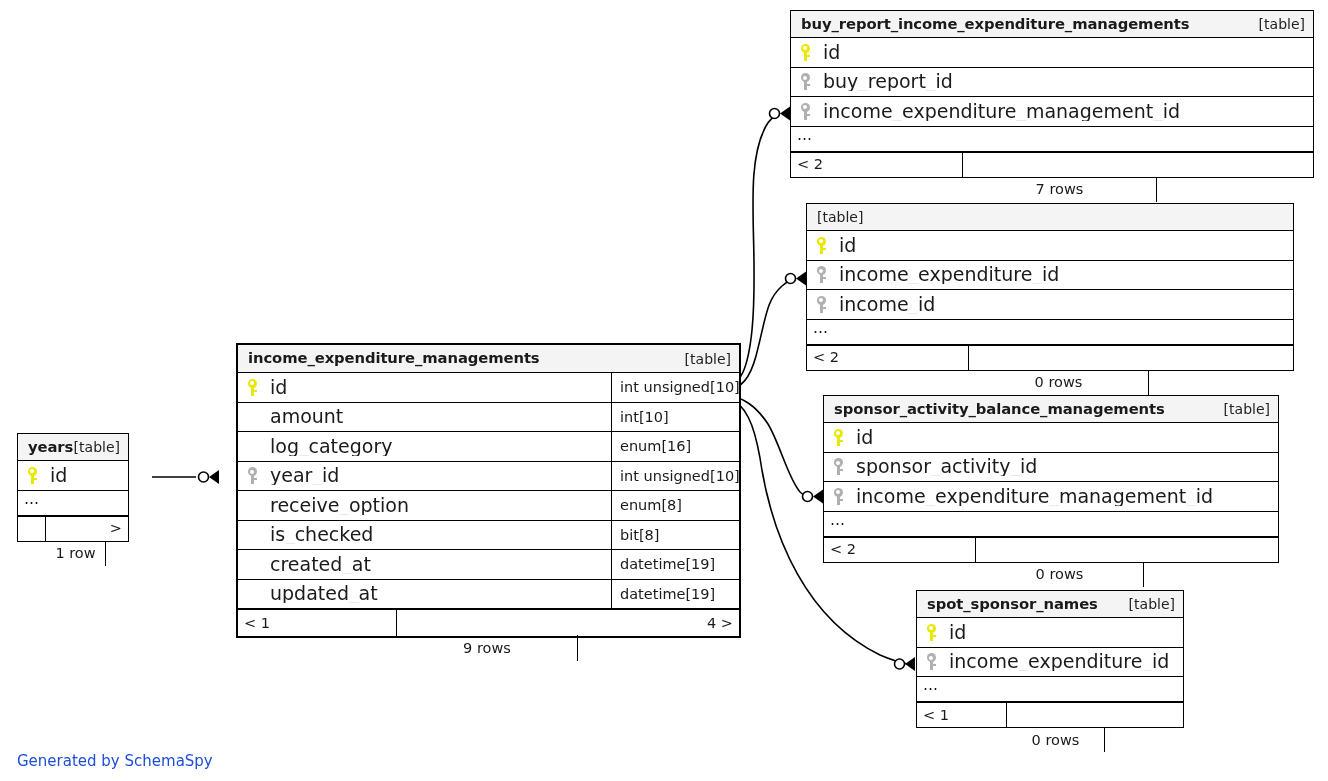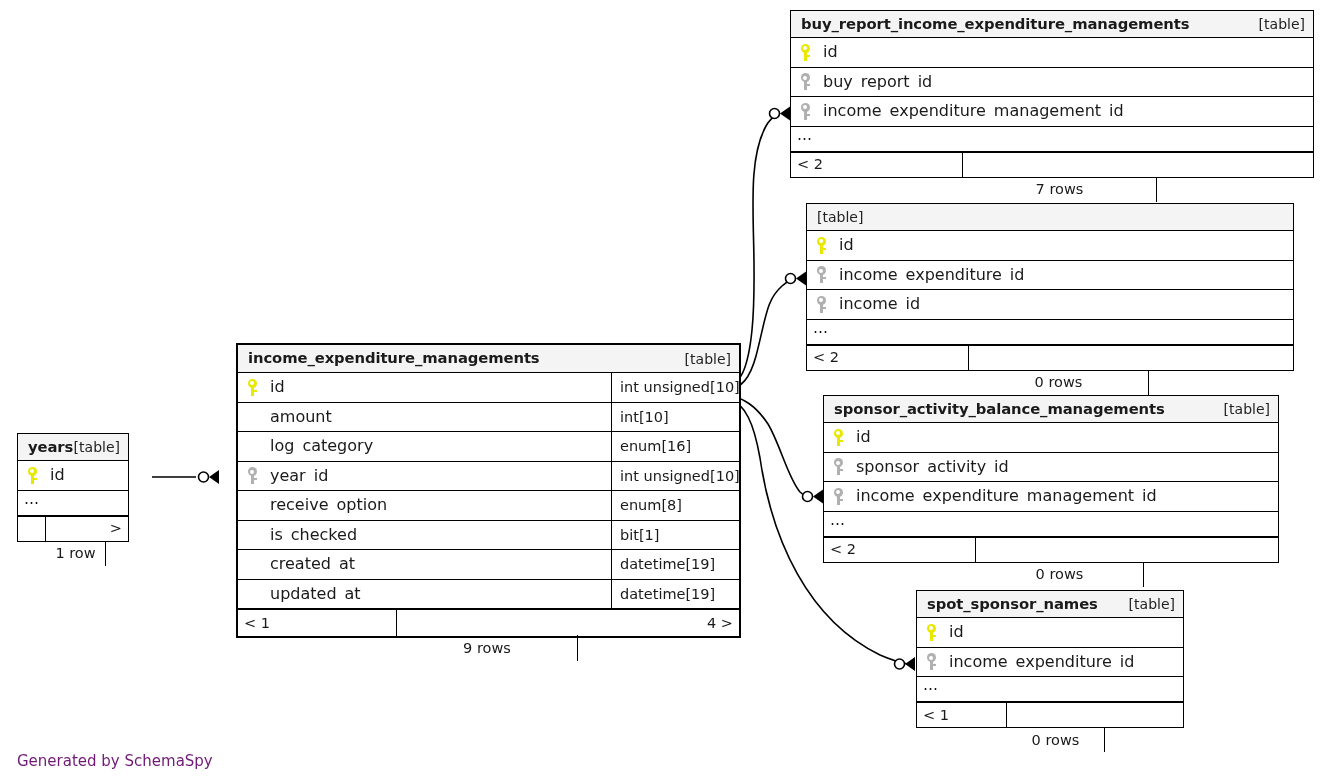--- a/index.html
+++ b/index.html
@@ -81,21 +81,21 @@
     display: flex;
     align-items: center;
     justify-content: center;
     height: 100%;
   }
   .row .cname {
     flex: 1 1 auto;
     white-space: nowrap;
     overflow: hidden;
     padding-left: 4px;
-    font-size: 16px;
+    font-size: 19px;
   }
   .row .ctype {
     flex: 0 0 auto;
     white-space: nowrap;
     padding-left: 8px;
     padding-right: 6px;
     font-size: 14.5px;
     border-left: 1.4px solid #000;
     height: 100%;
     display: flex;
@@ -171,21 +171,21 @@
   }
   .key.pk .head, .key.pk .shaft, .key.pk .tooth { background: #e8e800; }
   .key.pk .head { background: #e8e800; }
   .key.fk .head, .key.fk .shaft, .key.fk .tooth { background: #b0b0b0; }
 
   .footer-note {
     position: absolute;
     left: 17px;
     top: 752px;
     font-size: 15px;
-    color: #701a75;
+    color: #1d4ed8;
     white-space: nowrap;
   }
 </style>
 </head>
 <body>
 
 <div id="canvas">
 
   <svg class="edges" viewBox="0 0 1328 781" xmlns="http://www.w3.org/2000/svg">
     <g fill="none" stroke="#000000" stroke-width="1.6">
@@ -432,21 +432,21 @@
       <span class="ctype" style="width:128px;">int unsigned[10]</span>
     </div>
     <div class="row">
       <span class="keycell"></span>
       <span class="cname">receive_option</span>
       <span class="ctype" style="width:128px;">enum[8]</span>
     </div>
     <div class="row">
       <span class="keycell"></span>
       <span class="cname">is_checked</span>
-      <span class="ctype" style="width:128px;">bit[1]</span>
+      <span class="ctype" style="width:128px;">bit[8]</span>
     </div>
     <div class="row">
       <span class="keycell"></span>
       <span class="cname">created_at</span>
       <span class="ctype" style="width:128px;">datetime[19]</span>
     </div>
     <div class="row">
       <span class="keycell"></span>
       <span class="cname">updated_at</span>
       <span class="ctype" style="width:128px;">datetime[19]</span>

